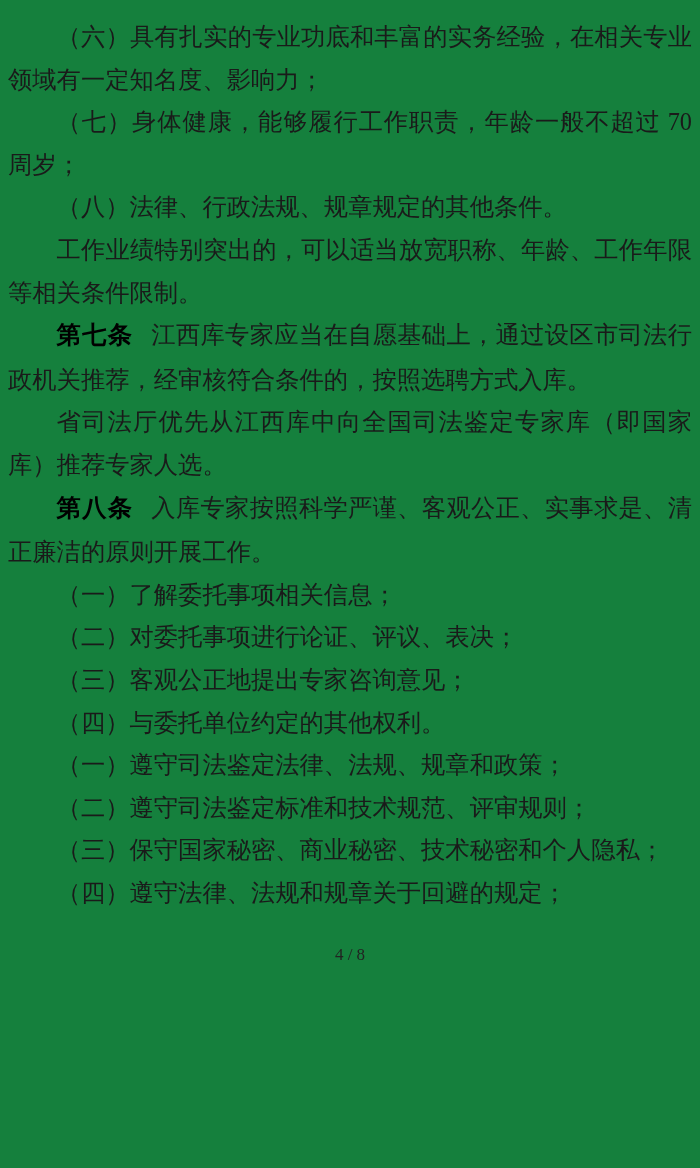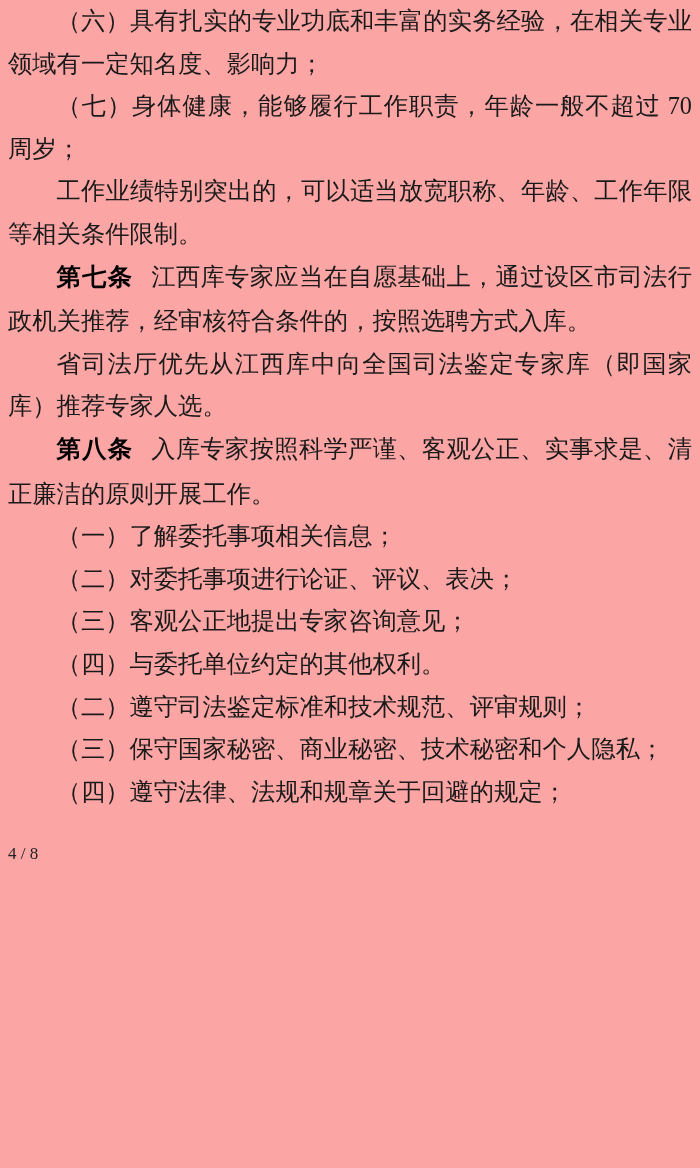--- a/index.html
+++ b/index.html
@@ -7,22 +7,22 @@
     padding: 0;
     width: 700px;
     height: 1168px;
     background: #ffffff;
     overflow: hidden;
   }
   .doc-page {
     box-sizing: border-box;
     width: 700px;
     height: 1168px;
-    background: #fca5a5;
-    padding: 0 8px 0 8px;
+    background: #15803d;
+    padding: 16px 8px 0 8px;
     font-family: "Liberation Serif", "DejaVu Serif", serif;
     color: #1a1a1a;
     display: flex;
     flex-direction: column;
   }
   .doc-body {
     flex: 0 0 auto;
   }
   p.para {
     margin: 0;
@@ -36,43 +36,45 @@
   }
   .article-head {
     font-weight: 700;
     font-family: Liberation Mono, monospace;
     color: #000000;
     letter-spacing: 1px;
     margin-right: 18px;
   }
   .page-footer {
     margin-top: 30px;
-    text-align: left;
+    text-align: center;
     font-size: 17px;
     line-height: 22px;
     color: #222222;
     font-family: "Liberation Serif", "DejaVu Serif", serif;
   }
 </style>
 </head>
 <body>
 
 <main class="doc-page">
   <section class="doc-body">
 
   <p class="para"><span>（六）具有扎实的专业功底和丰富的实务经验，在相关专业领域有一定知名度、影响力；</span></p>
       <p class="para"><span>（七）身体健康，能够履行工作职责，年龄一般不超过 70周岁；</span></p>
+      <p class="para"><span>（八）法律、行政法规、规章规定的其他条件。</span></p>
       <p class="para"><span>工作业绩特别突出的，可以适当放宽职称、年龄、工作年限等相关条件限制。</span></p>
       <p class="para"><b class="article-head">第七条</b><span>江西库专家应当在自愿基础上，通过设区市司法行政机关推荐，经审核符合条件的，按照选聘方式入库。</span></p>
       <p class="para"><span>省司法厅优先从江西库中向全国司法鉴定专家库（即国家库）推荐专家人选。</span></p>
       <p class="para"><b class="article-head">第八条</b><span>入库专家按照科学严谨、客观公正、实事求是、清正廉洁的原则开展工作。</span></p>
       <p class="para"><span>（一）了解委托事项相关信息；</span></p>
       <p class="para"><span>（二）对委托事项进行论证、评议、表决；</span></p>
       <p class="para"><span>（三）客观公正地提出专家咨询意见；</span></p>
       <p class="para"><span>（四）与委托单位约定的其他权利。</span></p>
+      <p class="para"><span>（一）遵守司法鉴定法律、法规、规章和政策；</span></p>
       <p class="para"><span>（二）遵守司法鉴定标准和技术规范、评审规则；</span></p>
       <p class="para"><span>（三）保守国家秘密、商业秘密、技术秘密和个人隐私；</span></p>
       <p class="para"><span>（四）遵守法律、法规和规章关于回避的规定；</span></p>
     </section>
   <footer class="page-footer">
     <span>4 / 8</span>
   </footer>
 </main>
 
 </body></html>

